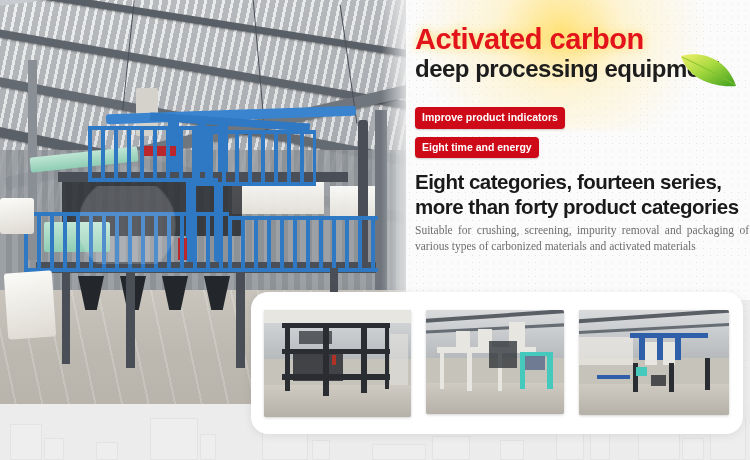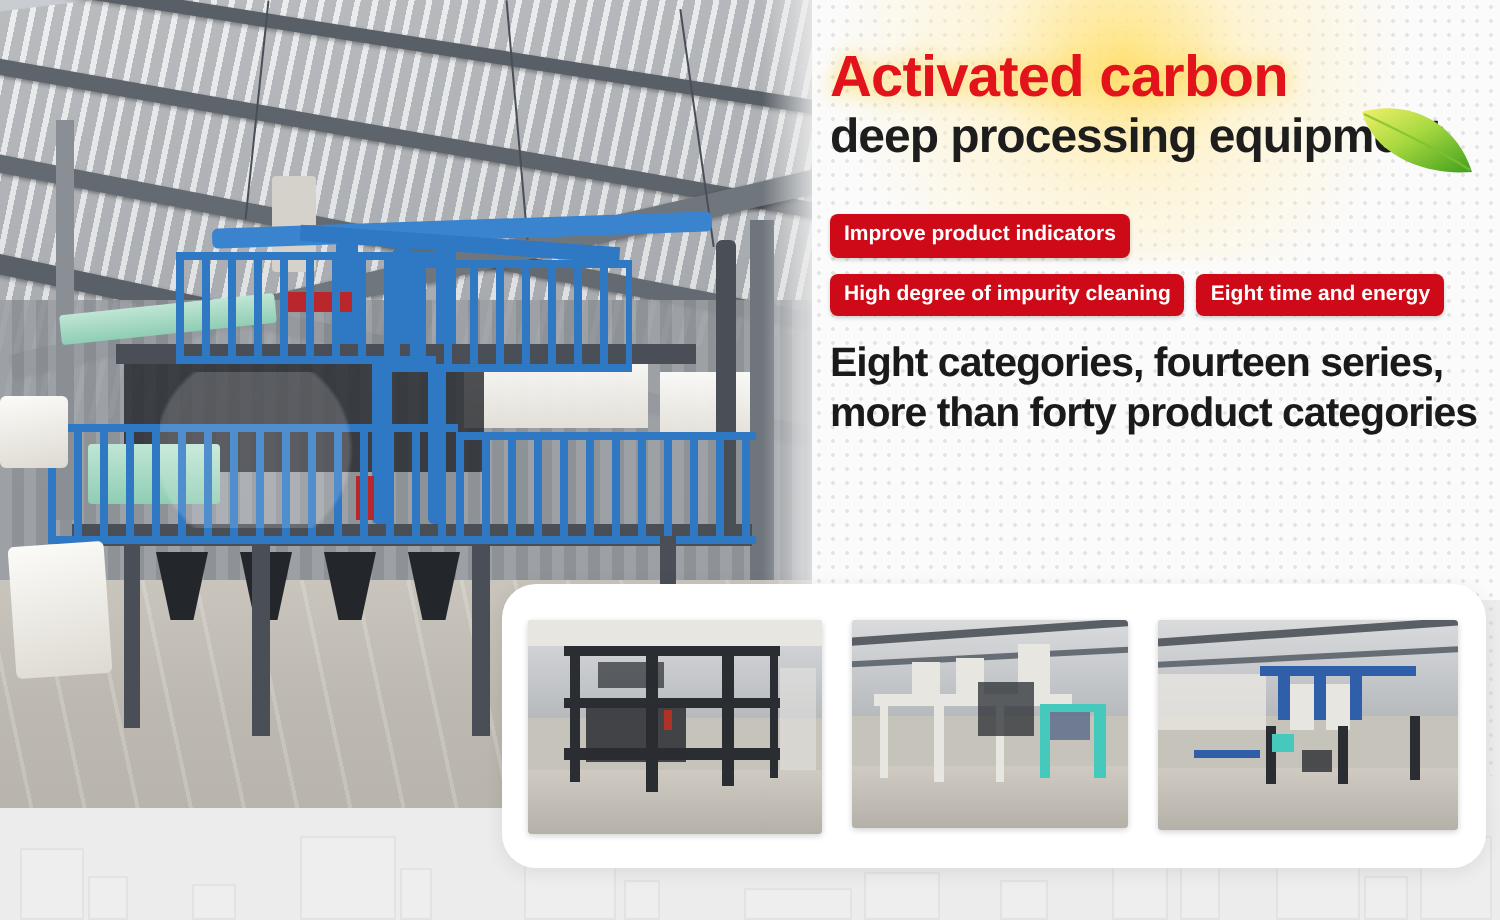--- a/index.html
+++ b/index.html
@@ -226,30 +226,30 @@
       </defs>
       <path d="M2 8 C22 2 48 10 57 38 C34 40 8 30 2 8 Z" fill="url(#lg)"></path>
       <path d="M3 9 C22 18 42 28 56 37" stroke="#7fc02e" stroke-width="1.1" fill="none" opacity=".8"></path>
     </svg>
 
     <div class="badges">
       <div class="badge-row">
         <div class="badge">Improve product indicators</div>
       </div>
       <div class="badge-row">
-        <div class="badge">High degree of impurity cleaning</div>
         <div class="badge">Eight time and energy</div>
       </div>
     </div>
 
     <div class="headline">
       <div>Eight categories, fourteen series,</div>
       <div>more than forty product categories</div>
     </div>
 
+    <div class="desc">Suitable for crushing, screening, impurity removal and packaging of various types of carbonized materials and activated materials</div>
   </div>
 
   <div class="footer-band"></div>
   <div class="skyline">
     <div class="sk" style="left:10px;width:30px;height:34px;"></div>
     <div class="sk" style="left:44px;width:18px;height:20px;"></div>
     <div class="sk" style="left:96px;width:20px;height:16px;"></div>
     <div class="sk" style="left:150px;width:46px;height:40px;"></div>
     <div class="sk" style="left:200px;width:14px;height:24px;"></div>
     <div class="sk" style="left:262px;width:44px;height:36px;"></div>

